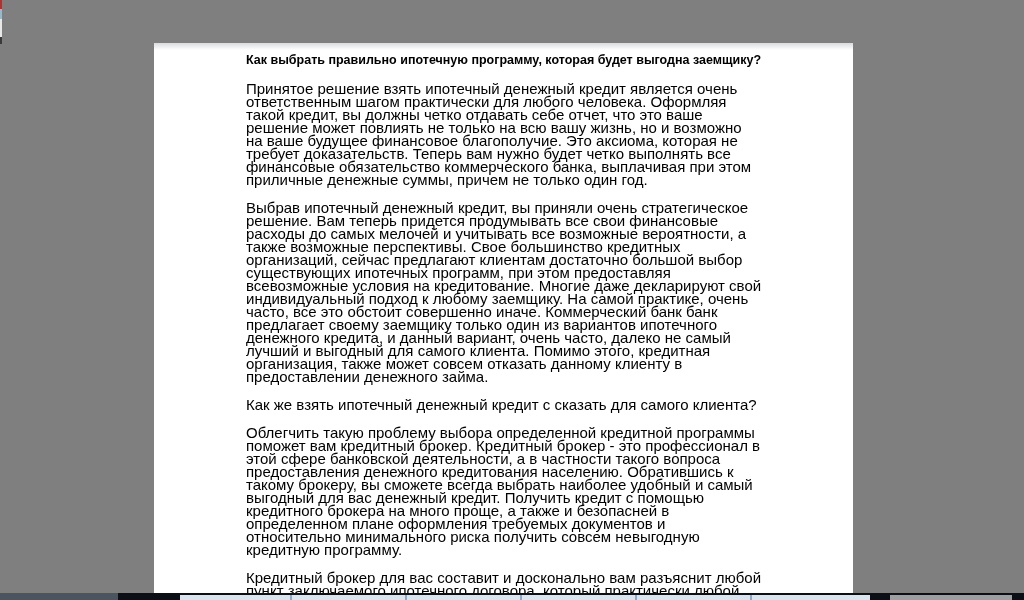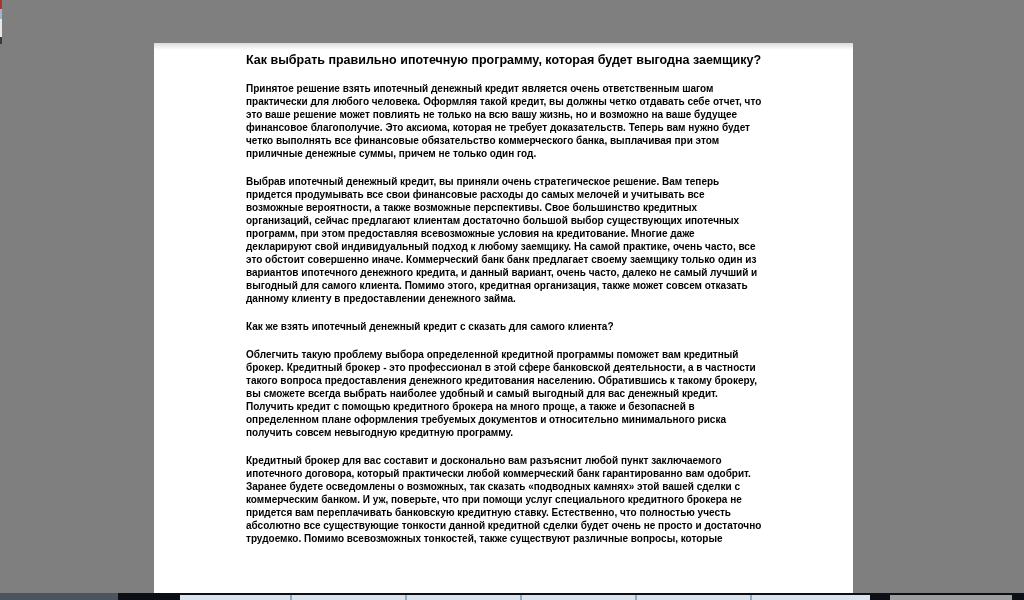--- a/index.html
+++ b/index.html
@@ -33,21 +33,21 @@
     width: 608px;
     color: #000000;
   }
   .content h1 {
     width: 516px;
     font-size: 12.5px; line-height: 13px; font-weight: bold;
     margin: 0 0 15px 0;
   }
   .content p {
     width: 516px;
-    font-size: 10px; line-height: 13px; font-weight: bold;
+    font-size: 15px; line-height: 13px; font-weight: normal;
     margin: 0 0 15px 0;
   }
 
   
   .taskbar {
     position: absolute; left: 0; top: 593px; width: 1024px; height: 7px;
     background: #0c1016;
   }
   .tb-left    { position: absolute; left: 0; top: 0; width: 118px; height: 7px; background: #4b555f; }
   .tb-buttons { position: absolute; left: 180px; top: 2px; width: 690px; height: 5px; background: #d9e4ef; }

